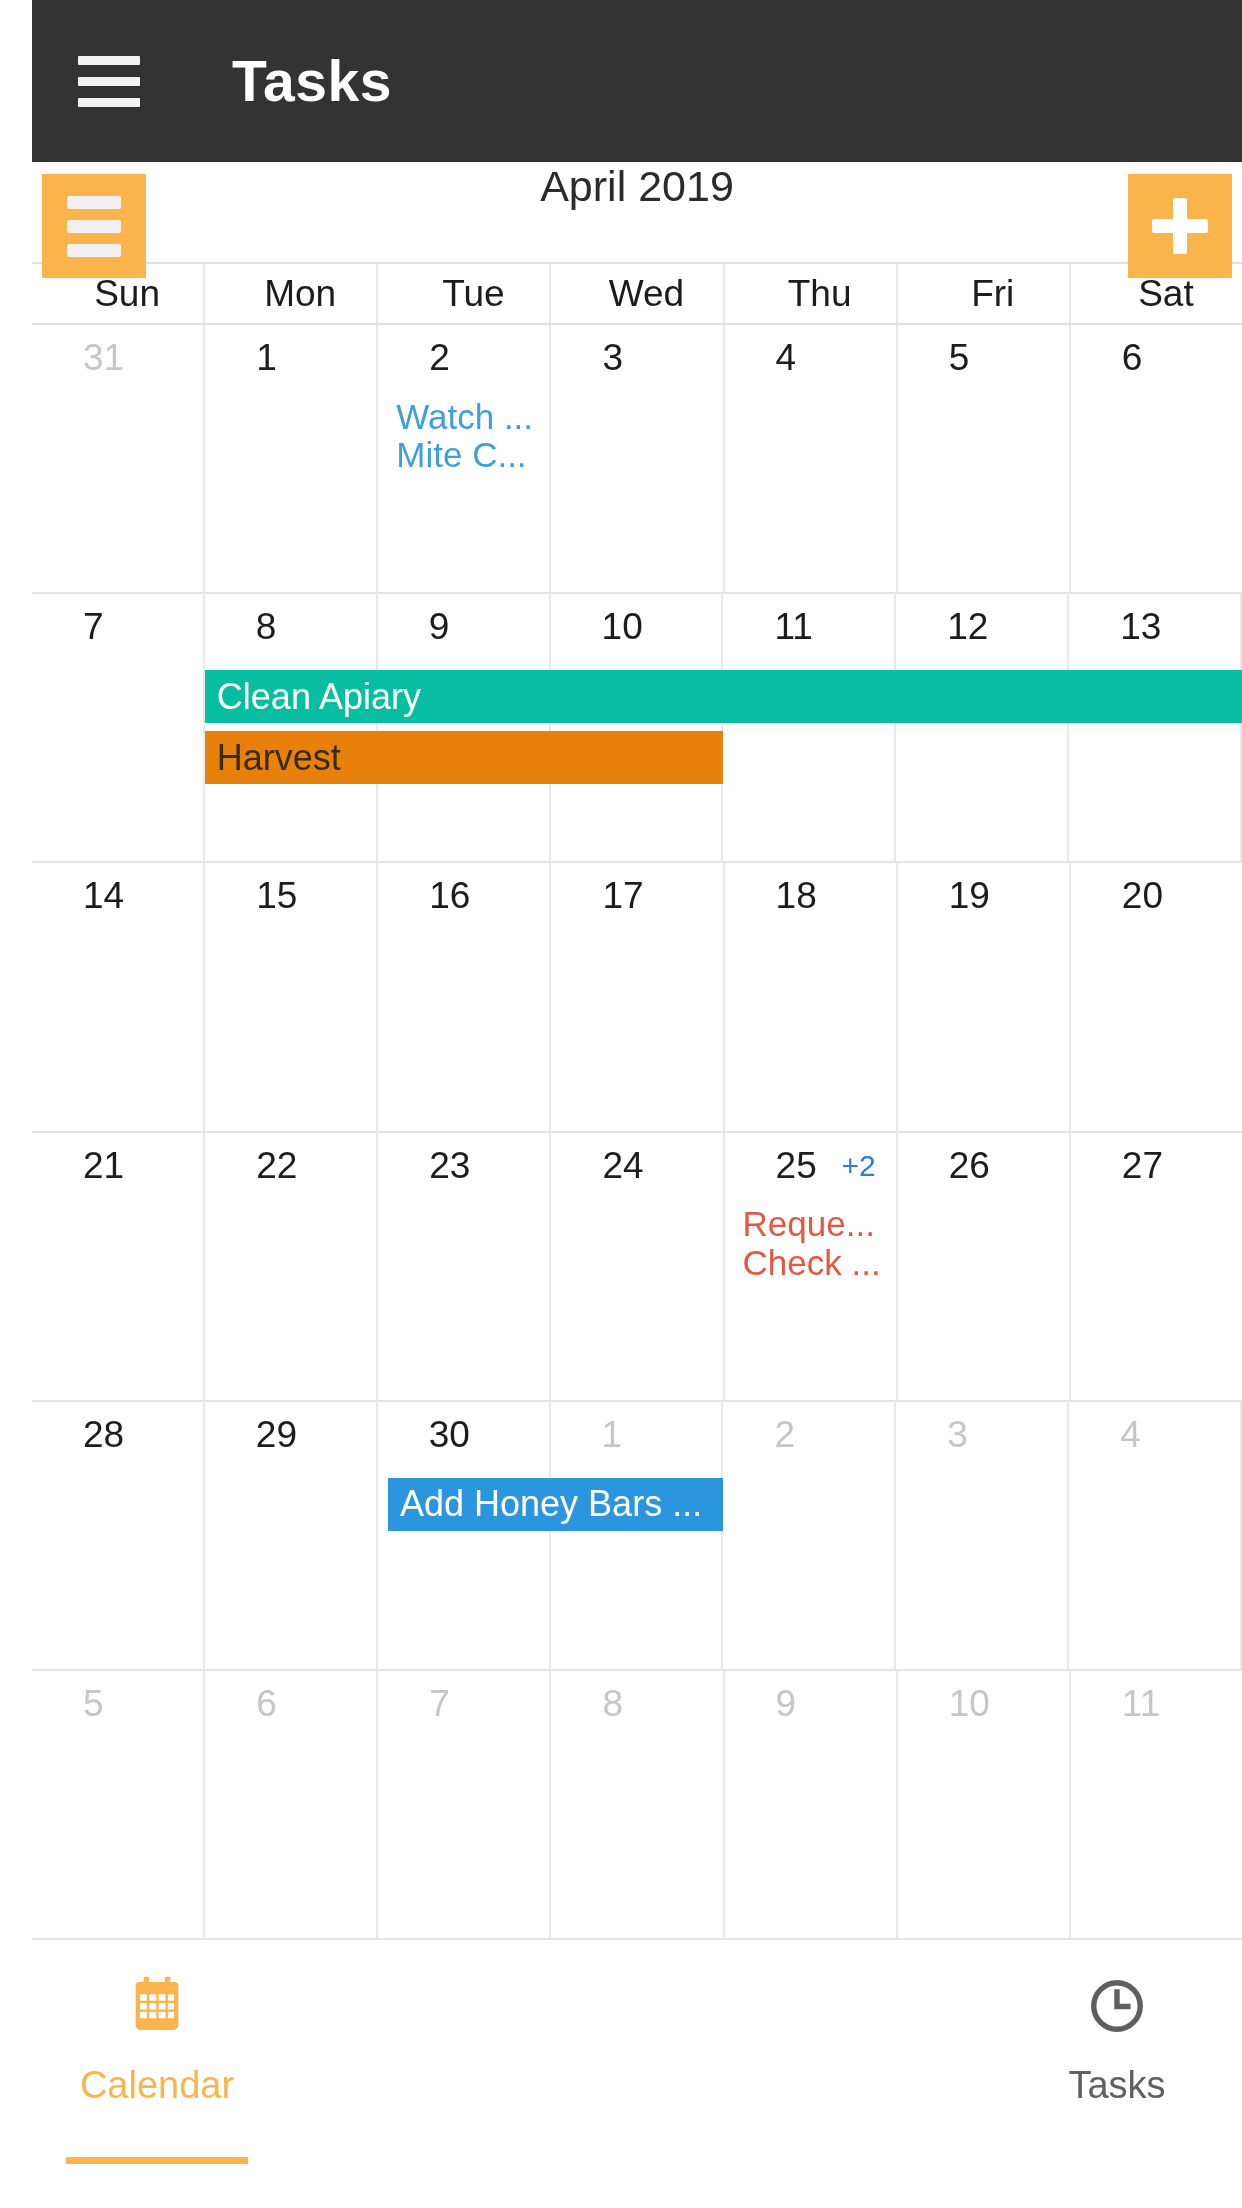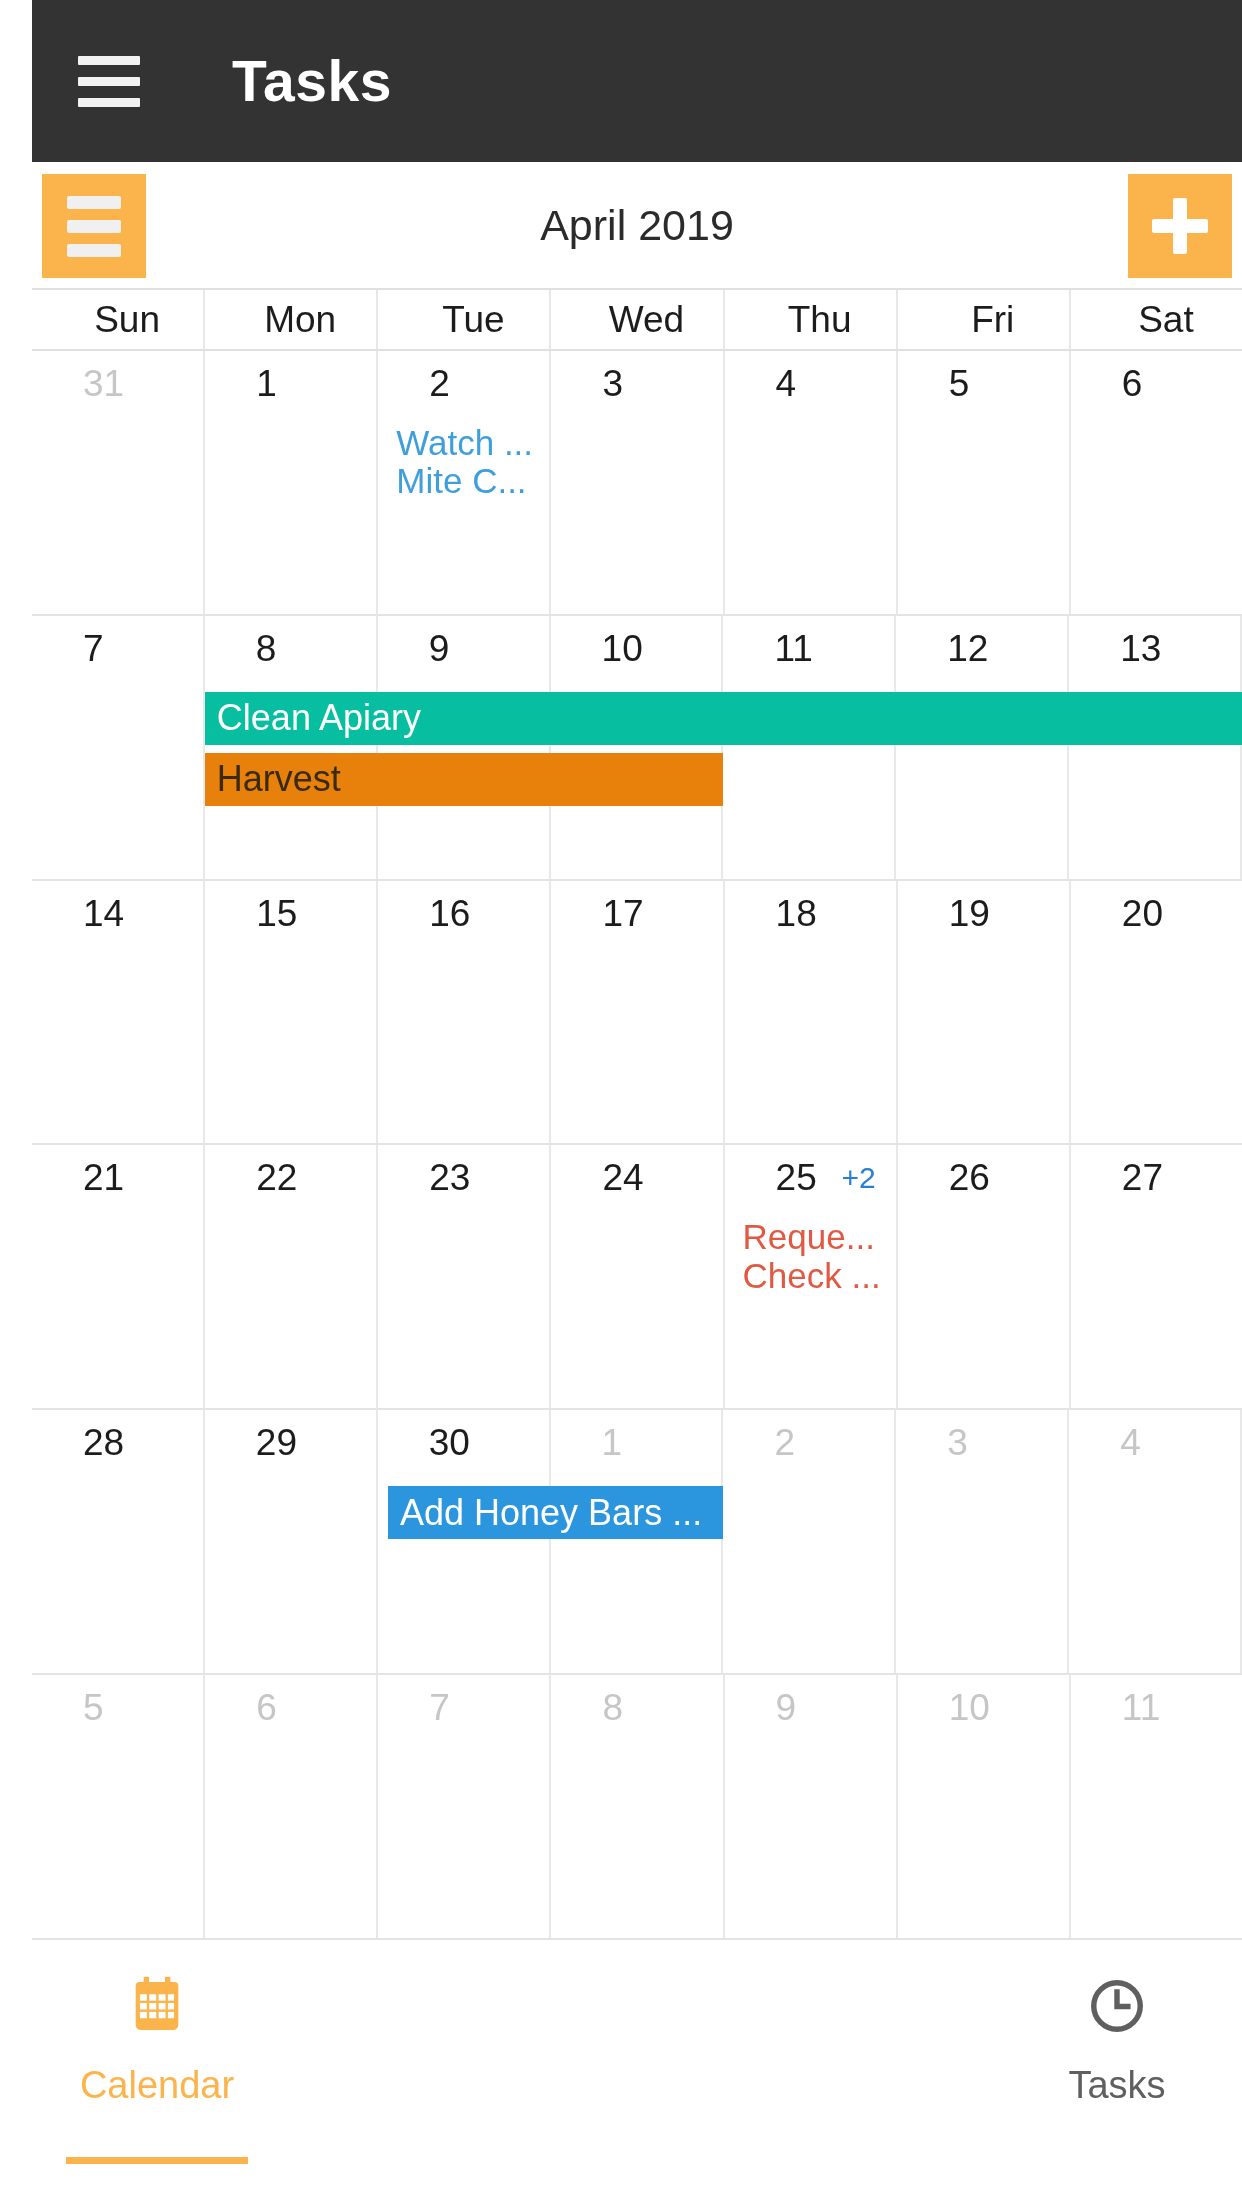--- a/index.html
+++ b/index.html
@@ -51,26 +51,25 @@
     color: #ffffff;
     font-size: 57px;
     font-weight: bold;
     margin-left: 88px;
     letter-spacing: 0.5px;
     white-space: nowrap;
   }
 
   
   .cal-toolbar {
-    height: 126px;
+    height: 100px;
     background: #ffffff;
     position: relative;
     flex: 0 0 auto;
     display: flex;
-    align-items: center;
   }
   .tb-btn {
     position: absolute;
     top: 12px;
     width: 104px;
     height: 104px;
     background: #fbb44c;
     display: flex;
     align-items: center;
     justify-content: center;

